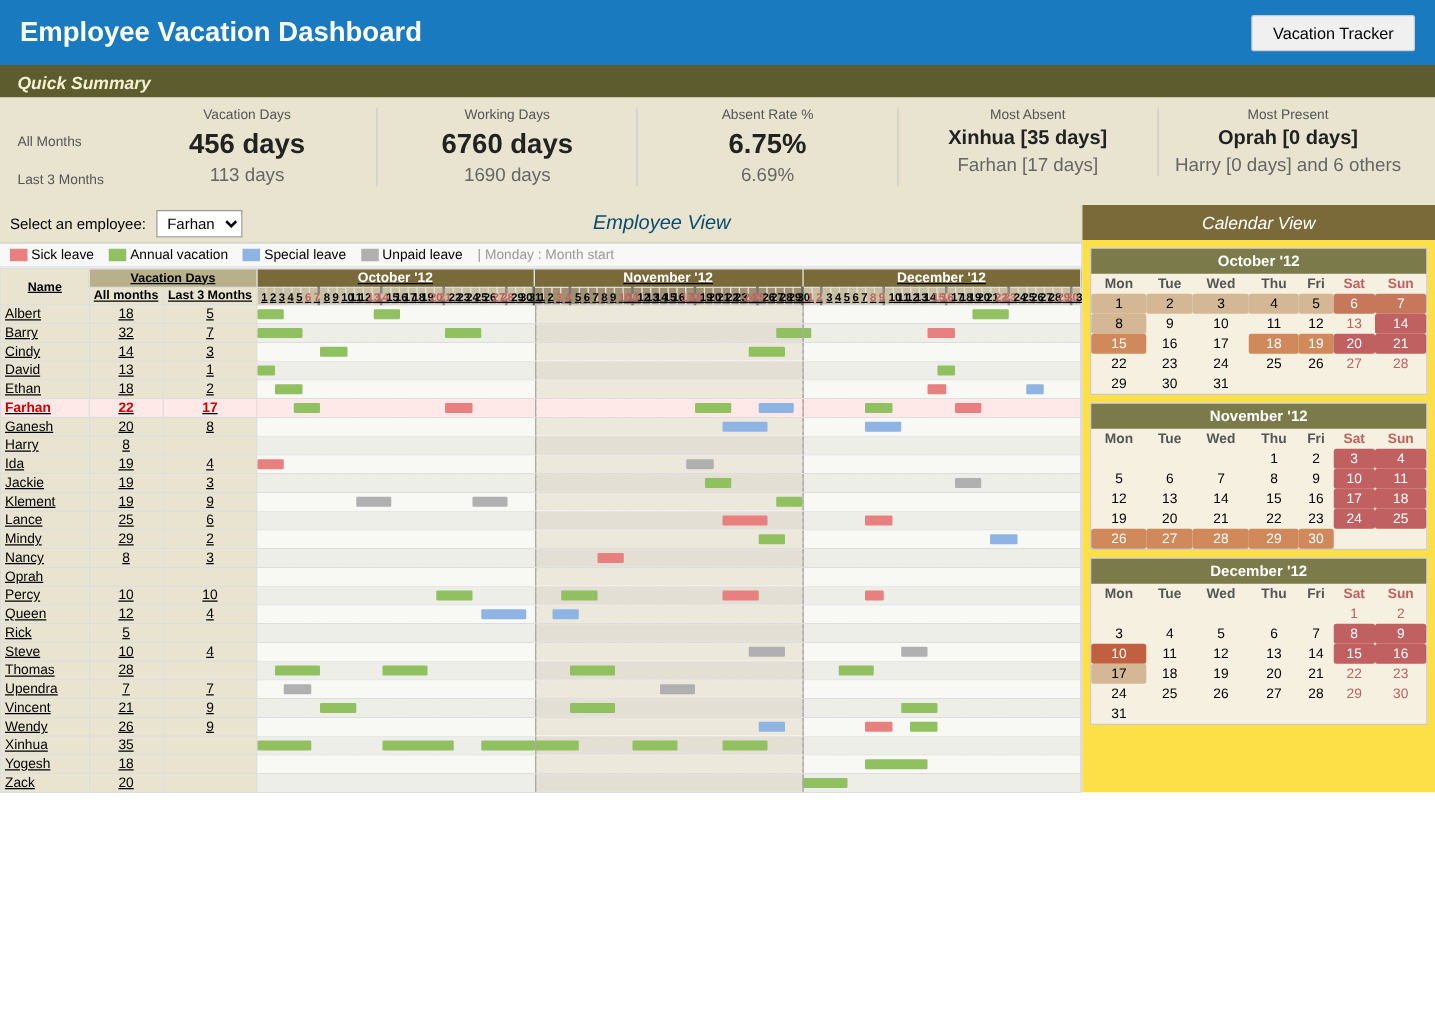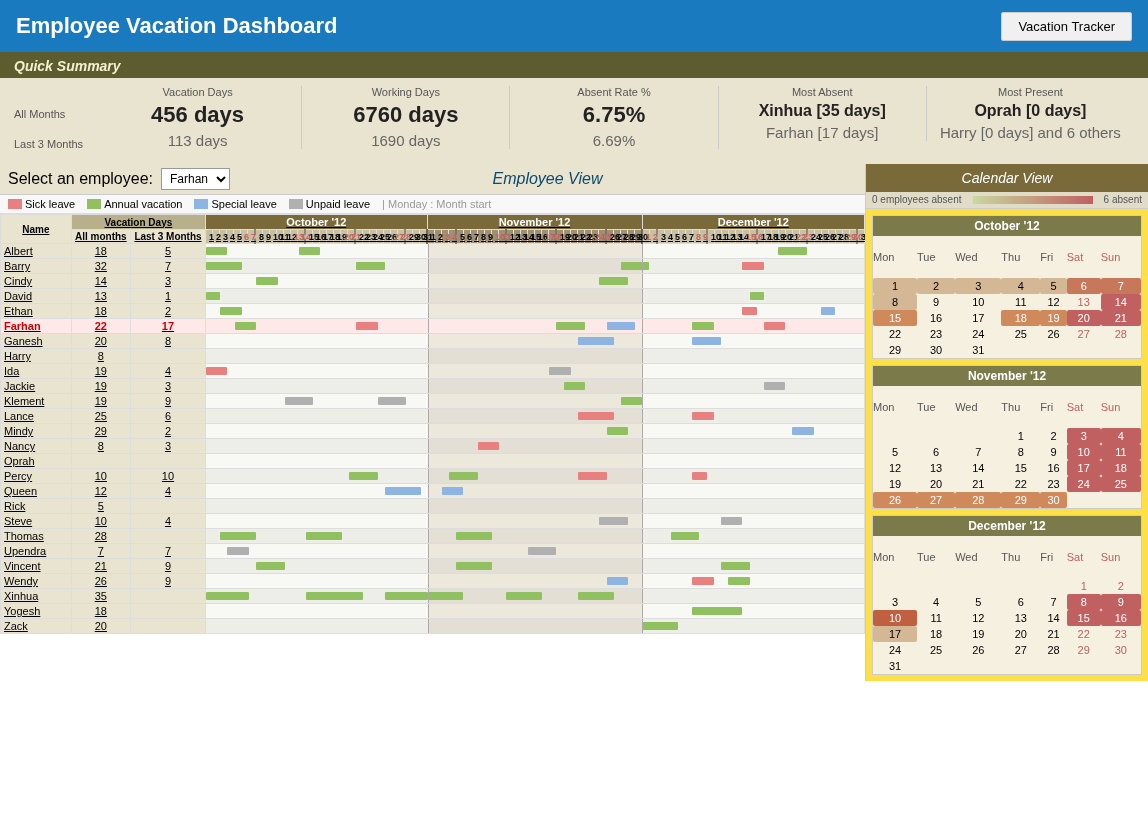--- a/index.html
+++ b/index.html
@@ -75,21 +75,21 @@
 
     
     #ev-header {
       display: flex;
       align-items: center;
       background: #e8e4d0;
       border-bottom: 1px solid #ccc;
       padding: 4px 8px;
       gap: 8px;
     }
-    #ev-header label { font-size: 16px; }
+    #ev-header label { font-size: 12px; }
     #ev-header select {
       padding: 2px 4px;
       font-size: 12px;
       border: 1px solid #999;
       background: #fff;
     }
     #ev-title {
       flex: 1;
       text-align: center;
       font-style: italic;
@@ -183,24 +183,24 @@
       font-size: 12px;
       font-weight: bold;
       padding: 3px;
     }
     .mini-cal-grid {
       border-collapse: collapse;
       width: 100%;
       font-size: 11px;
     }
     .mini-cal-grid th {
-      text-align: left;
-      padding: 15px 0;
+      text-align: center;
+      padding: 2px 0;
       color: #555;
-      font-weight: normal;
+      font-weight: bold;
       border: none;
     }
     .mini-cal-grid th.weekend { color: #c06060; }
     .mini-cal-grid td {
       text-align: center;
       padding: 2px 0;
       border: none;
       cursor: default;
     }
     .mini-cal-grid td.weekend { color: #c06060; }
@@ -821,25 +821,20 @@
             </tr>
           </tbody>
       </table>
     </div>
   </div>
 
   <div id="right-panel">
     <div id="cv-header">
       <span>Calendar View</span>
     </div>
-    <div id="absent-bar">
-      <span>0 employees absent</span>
-      <span class="absent-scale"></span>
-      <span>6 absent</span>
-    </div>
     <div id="calendars-container">
     <div class="mini-calendar">
           <div class="mini-cal-header">October '12</div>
           <table class="mini-cal-grid">
             <thead>
               <tr>
                 <th>Mon</th>
                 <th>Tue</th>
                 <th>Wed</th>
                 <th>Thu</th>

